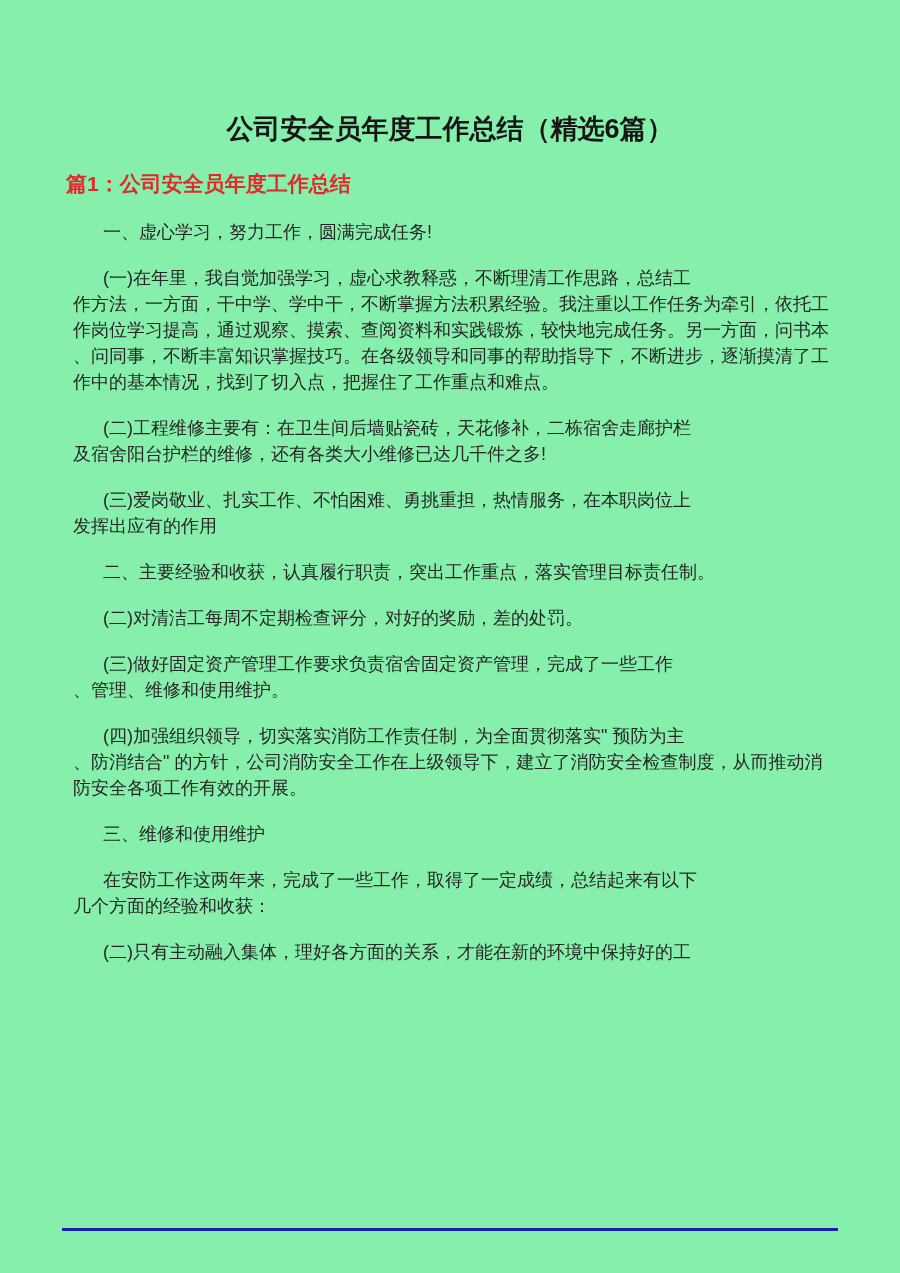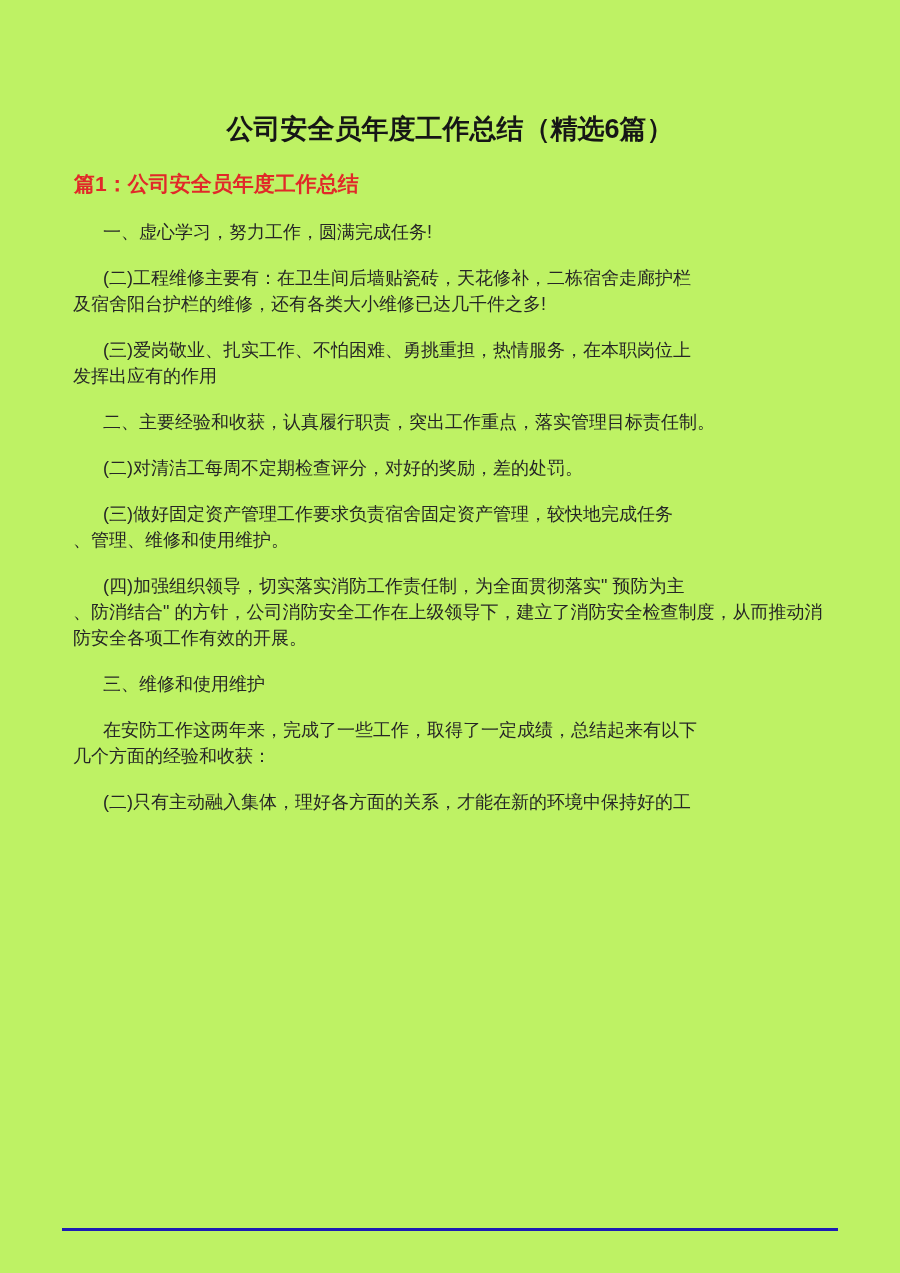--- a/index.html
+++ b/index.html
@@ -1,38 +1,38 @@
 <!DOCTYPE html>
 <html lang="zh"><head>
 <meta charset="utf-8">
 <style>
   html, body { margin: 0; padding: 0; background: #ffffff; }
   .page {
     position: relative;
     width: 900px;
     height: 1273px;
-    background: #bef264;
+    background: #86efac;
     overflow: hidden;
     font-family: "Liberation Sans", sans-serif;
   }
   .content {
     margin: 0 58px;
     width: 784px;
   }
   .doc-title {
     margin: 0;
     padding-top: 108px;
     font-size: 27px;
     line-height: 42px;
     font-weight: bold;
     text-align: center;
     color: #161616;
   }
   .section-heading {
-    margin: 19px 0 0 16px;
+    margin: 19px 0 0 8px;
     font-size: 21px;
     line-height: 30px;
     font-weight: bold;
     color: #e12929;
   }
   .para {
     margin: 20px 0 0 15px;
     font-size: 18px;
     line-height: 26px;
     color: #262626;
@@ -50,27 +50,32 @@
   }
 </style>
 </head>
 <body>
 
 <div class="page">
   <div class="content">
     <h1 class="doc-title">公司安全员年度工作总结（精选6篇）</h1>
     <h2 class="section-heading">篇1：公司安全员年度工作总结</h2>
     <p class="para">一、虚心学习，努力工作，圆满完成任务!</p>
+    <p class="para">(一)在年里，我自觉加强学习，虚心求教释惑，不断理清工作思路，总结工
+作方法，一方面，干中学、学中干，不断掌握方法积累经验。我注重以工作任务为牵引，依托工
+作岗位学习提高，通过观察、摸索、查阅资料和实践锻炼，较快地完成任务。另一方面，问书本
+、问同事，不断丰富知识掌握技巧。在各级领导和同事的帮助指导下，不断进步，逐渐摸清了工
+作中的基本情况，找到了切入点，把握住了工作重点和难点。</p>
     <p class="para">(二)工程维修主要有：在卫生间后墙贴瓷砖，天花修补，二栋宿舍走廊护栏
 及宿舍阳台护栏的维修，还有各类大小维修已达几千件之多!</p>
     <p class="para">(三)爱岗敬业、扎实工作、不怕困难、勇挑重担，热情服务，在本职岗位上
 发挥出应有的作用</p>
     <p class="para">二、主要经验和收获，认真履行职责，突出工作重点，落实管理目标责任制。</p>
     <p class="para">(二)对清洁工每周不定期检查评分，对好的奖励，差的处罚。</p>
-    <p class="para">(三)做好固定资产管理工作要求负责宿舍固定资产管理，较快地完成任务
+    <p class="para">(三)做好固定资产管理工作要求负责宿舍固定资产管理，完成了一些工作
 、管理、维修和使用维护。</p>
     <p class="para">(四)加强组织领导，切实落实消防工作责任制，为全面贯彻落实" 预防为主
 、防消结合" 的方针，公司消防安全工作在上级领导下，建立了消防安全检查制度，从而推动消
 防安全各项工作有效的开展。</p>
     <p class="para">三、维修和使用维护</p>
     <p class="para">在安防工作这两年来，完成了一些工作，取得了一定成绩，总结起来有以下
 几个方面的经验和收获：</p>
     <p class="para">(二)只有主动融入集体，理好各方面的关系，才能在新的环境中保持好的工</p>
   </div>
   <div class="divider"></div>

